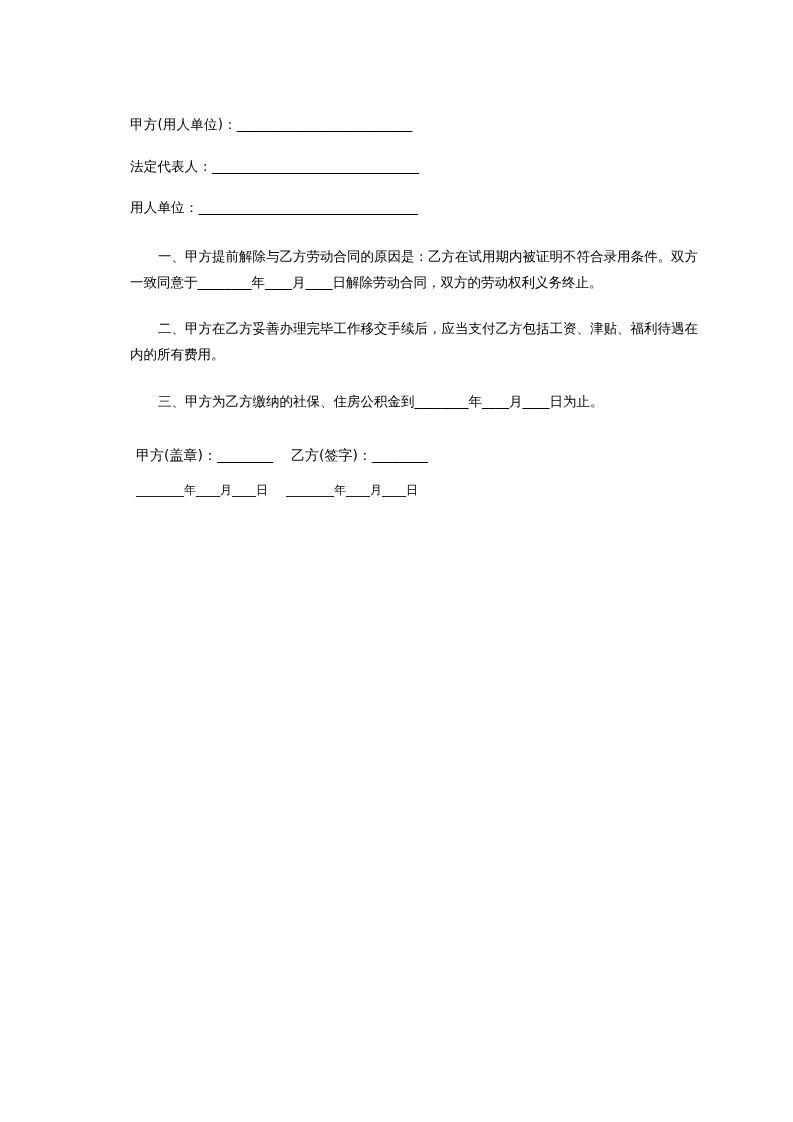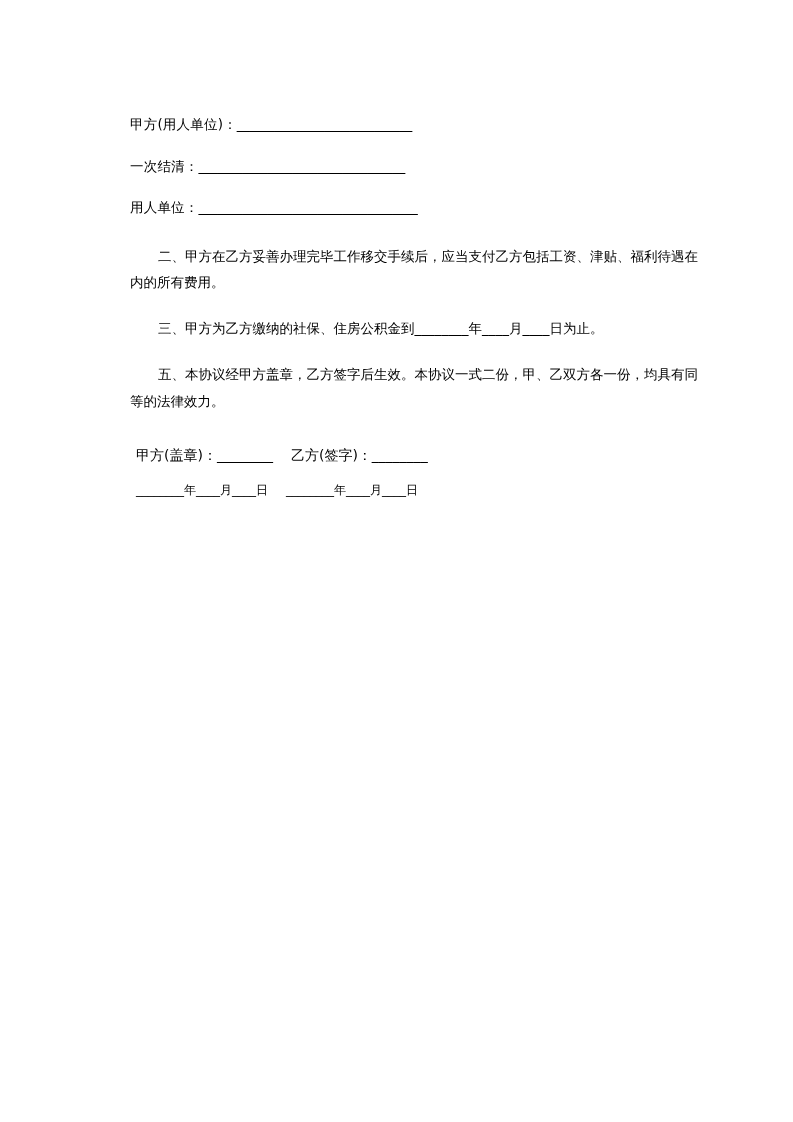--- a/index.html
+++ b/index.html
@@ -54,31 +54,31 @@
 </head>
 <body>
 
 <div class="page">
 
   <div>
     <div class="field-line">
       <span class="field-label">甲方(用人单位)：</span><span class="blank">____________________________</span>
     </div>
     <div class="field-line">
-      <span class="field-label">一次结清：</span><span class="blank">_________________________________</span>
+      <span class="field-label">法定代表人：</span><span class="blank">_________________________________</span>
     </div>
     <div class="field-line">
       <span class="field-label">用人单位：</span><span class="blank">___________________________________</span>
     </div>
   </div>
 
 
+  <p class="para">一、甲方提前解除与乙方劳动合同的原因是：乙方在试用期内被证明不符合录用条件。双方一致同意于________年____月____日解除劳动合同，双方的劳动权利义务终止。</p>
   <p class="para">二、甲方在乙方妥善办理完毕工作移交手续后，应当支付乙方包括工资、津贴、福利待遇在内的所有费用。</p>
   <p class="para">三、甲方为乙方缴纳的社保、住房公积金到________年____月____日为止。</p>
-  <p class="para">五、本协议经甲方盖章，乙方签字后生效。本协议一式二份，甲、乙双方各一份，均具有同等的法律效力。</p>
 
   <div class="sign-line">
     <span>甲方(盖章)：________</span><span class="sign-gap"></span><span>乙方(签字)：________</span>
   </div>
 
   <div class="date-line">
     <span>________年____月____日</span><span class="sign-gap"></span><span>________年____月____日</span>
   </div>
 
 </div>

